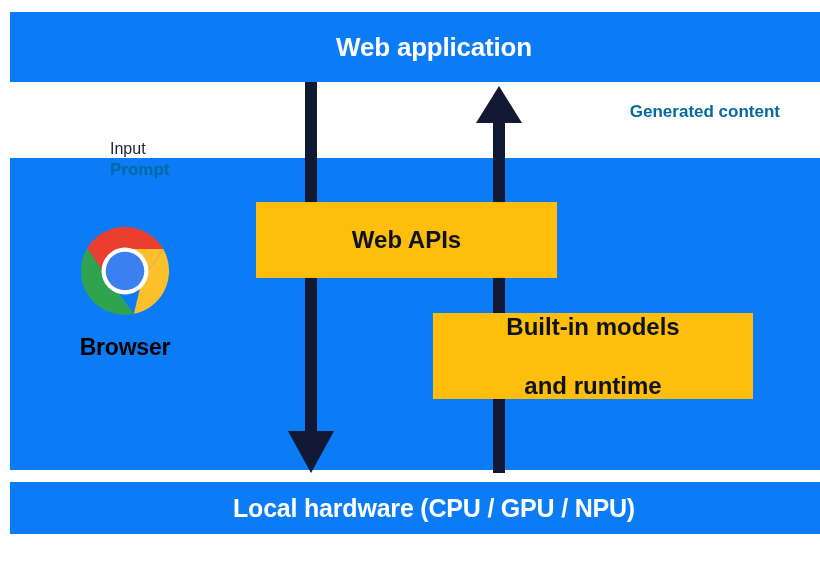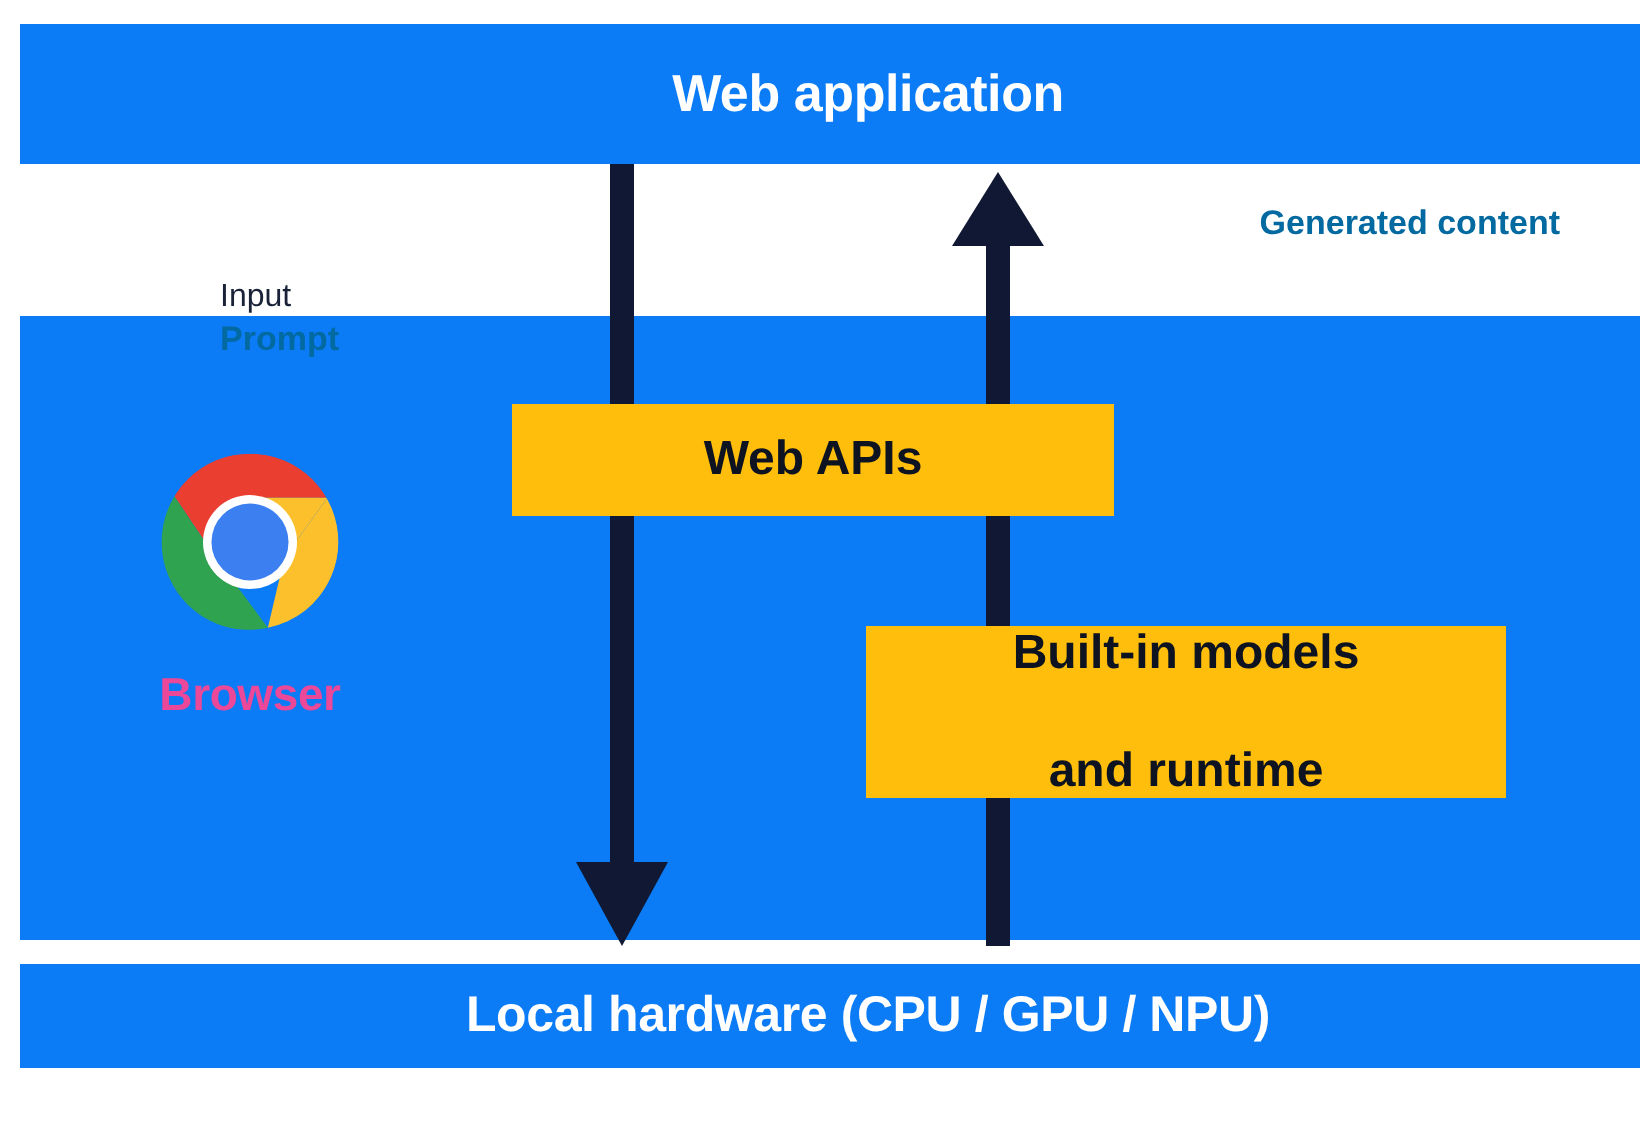--- a/index.html
+++ b/index.html
@@ -28,29 +28,29 @@
   #io-input{left:110px;top:100px;text-align:left;margin-top:40px;}
   #io-output{right:40px;top:100px;text-align:right;}
   .io-kind{font-size:16px;font-weight:400;color:#1a2238;display:block;}
   .io-value{font-size:17px;font-weight:700;color:#0369a1;display:block;
             margin-top:2px;white-space:nowrap;}
 
   
   .yellow-box{position:absolute;background:#ffbe0b;display:flex;
               align-items:center;justify-content:center;text-align:center;
               color:#0d1320;font-weight:700;line-height:1.22;z-index:3;}
-  #box-webapis{left:256px;top:202px;width:301px;height:56px;font-size:24px;}
+  #box-webapis{left:256px;top:202px;width:301px;height:76px;font-size:24px;}
   #box-builtin{left:433px;top:313px;width:320px;height:86px;font-size:24px;}
   .yellow-box span{display:block;padding:0 8px;}
 
   
   #browser-block{position:absolute;left:60px;top:224px;width:130px;
                  display:flex;flex-direction:column;align-items:center;}
   #chrome-icon{width:94px;height:94px;display:block;}
-  #browser-label{margin-top:16px;color:#ec4899;font-size:23px;font-weight:700;
+  #browser-label{margin-top:16px;color:#000000;font-size:23px;font-weight:700;
                  letter-spacing:-0.2px;}
 </style>
 </head>
 <body>
 
 <div id="stage">
 
   <div class="band" id="band-top">
     <div class="band-label">Web application</div>
   </div>

